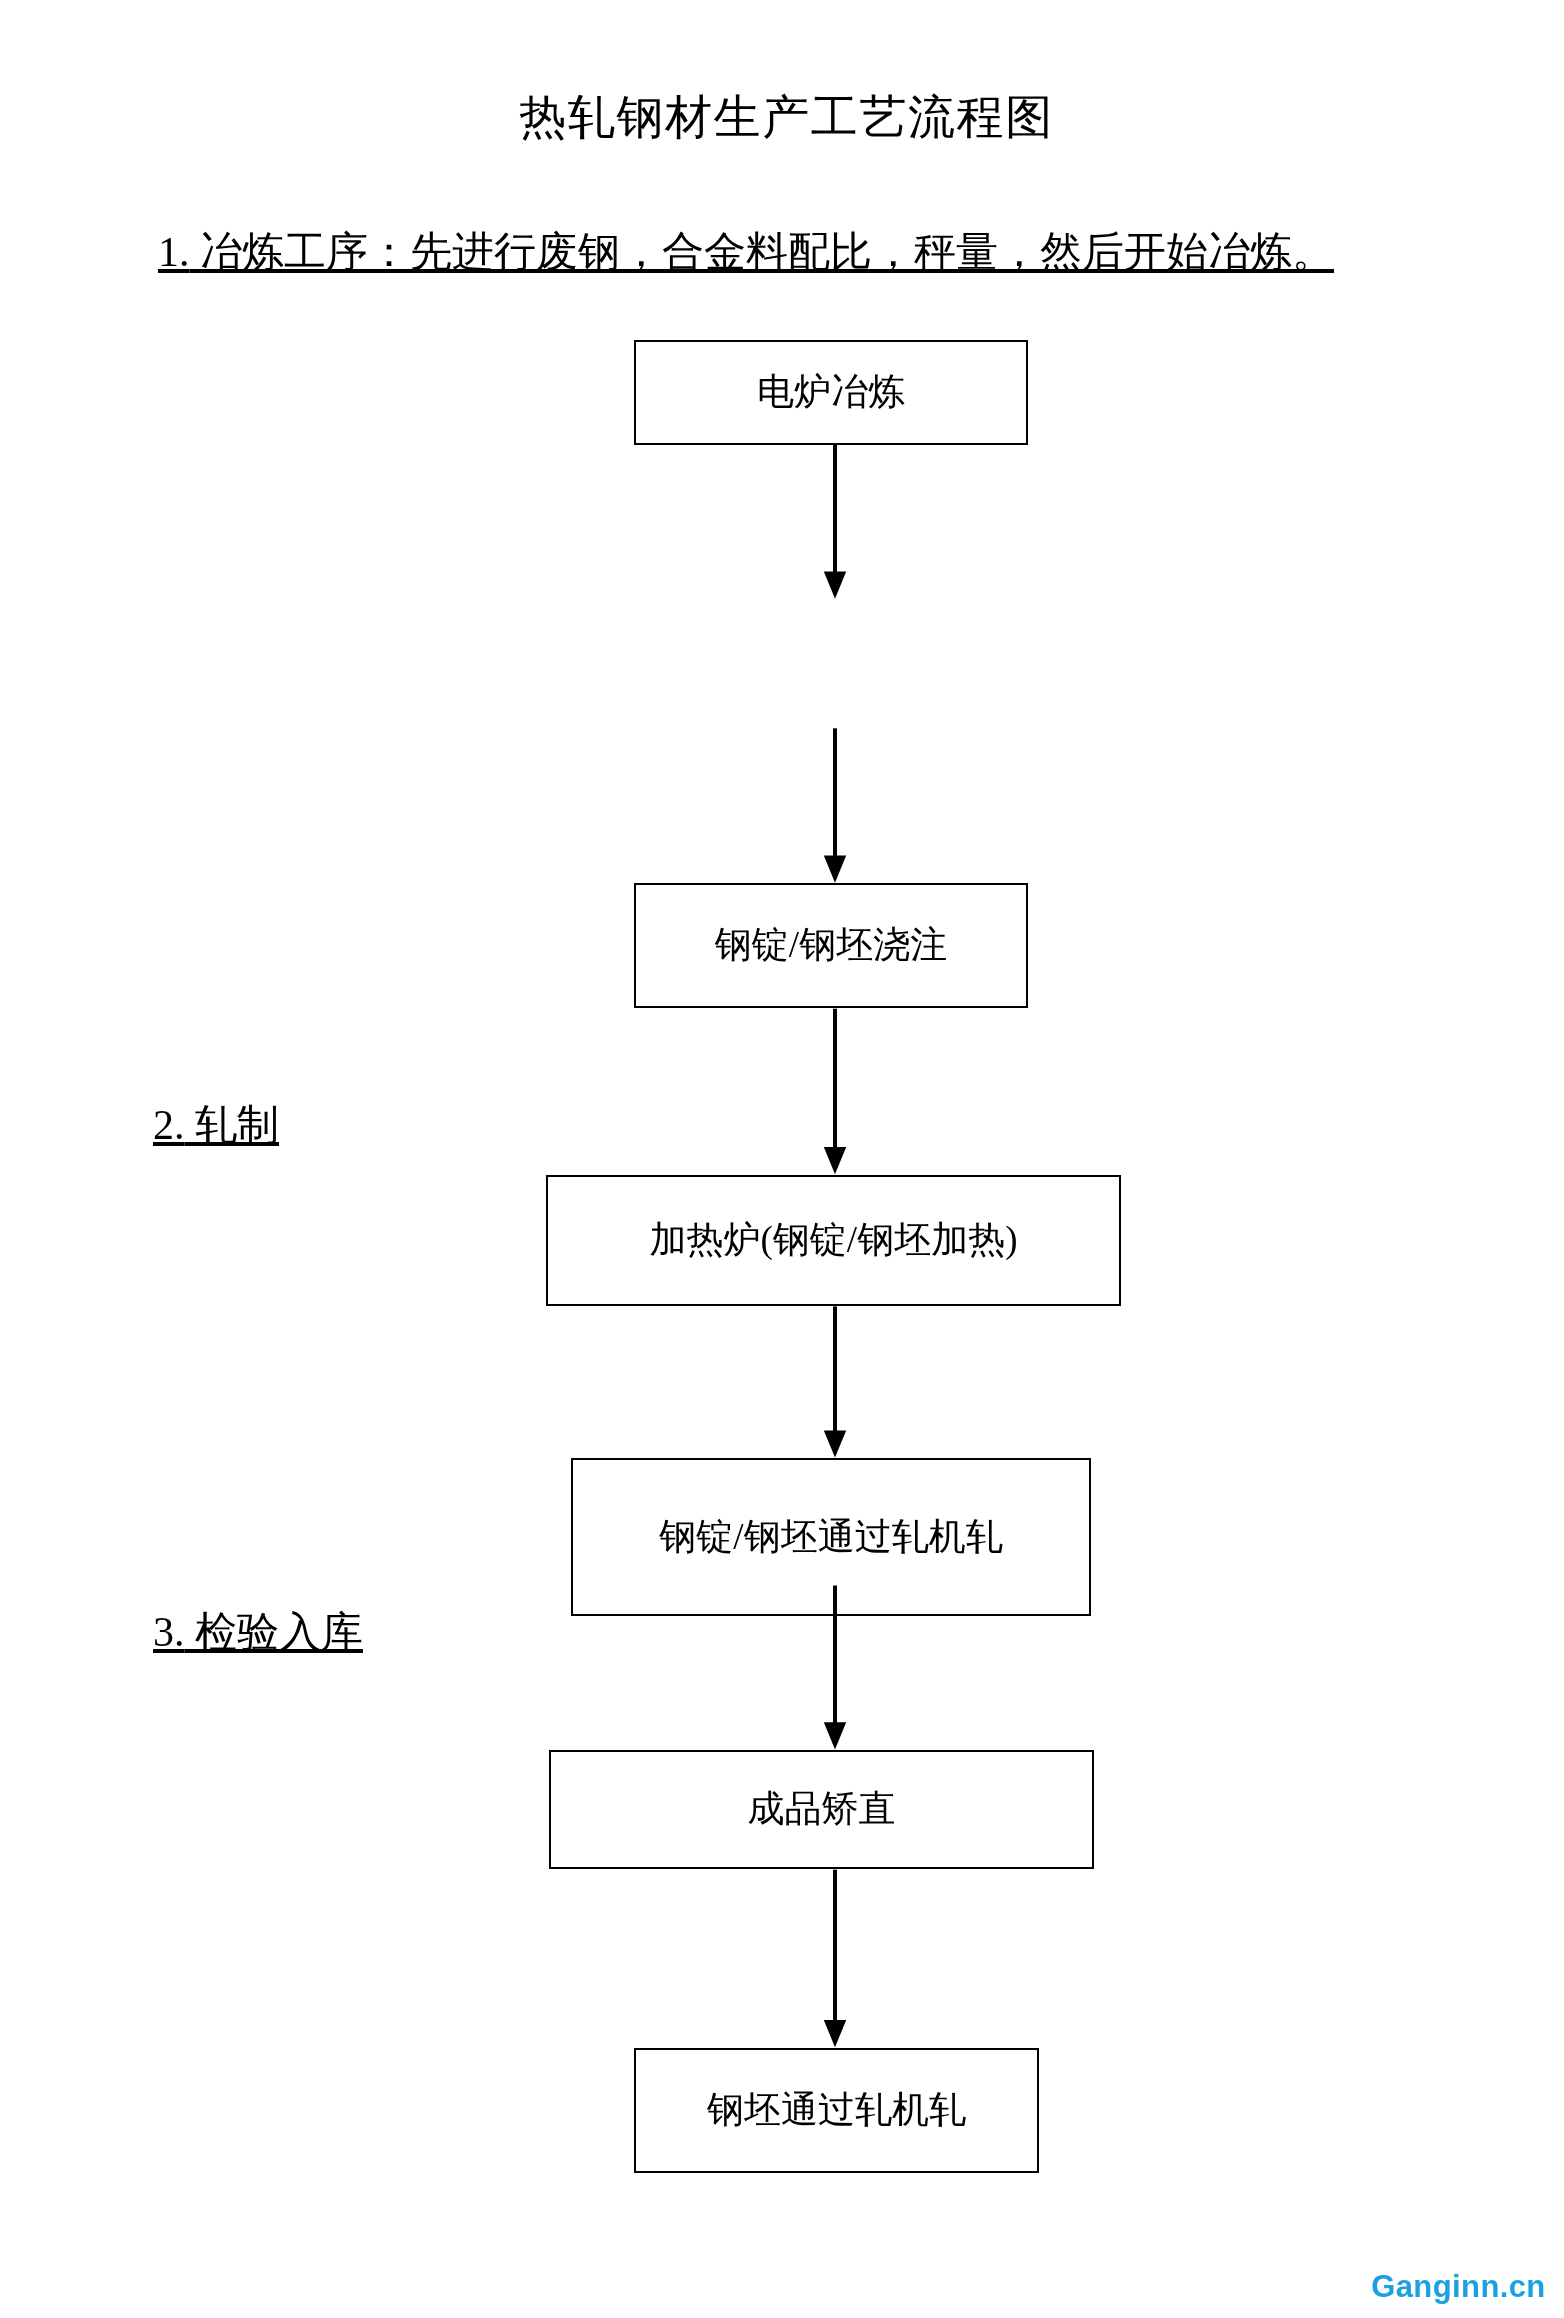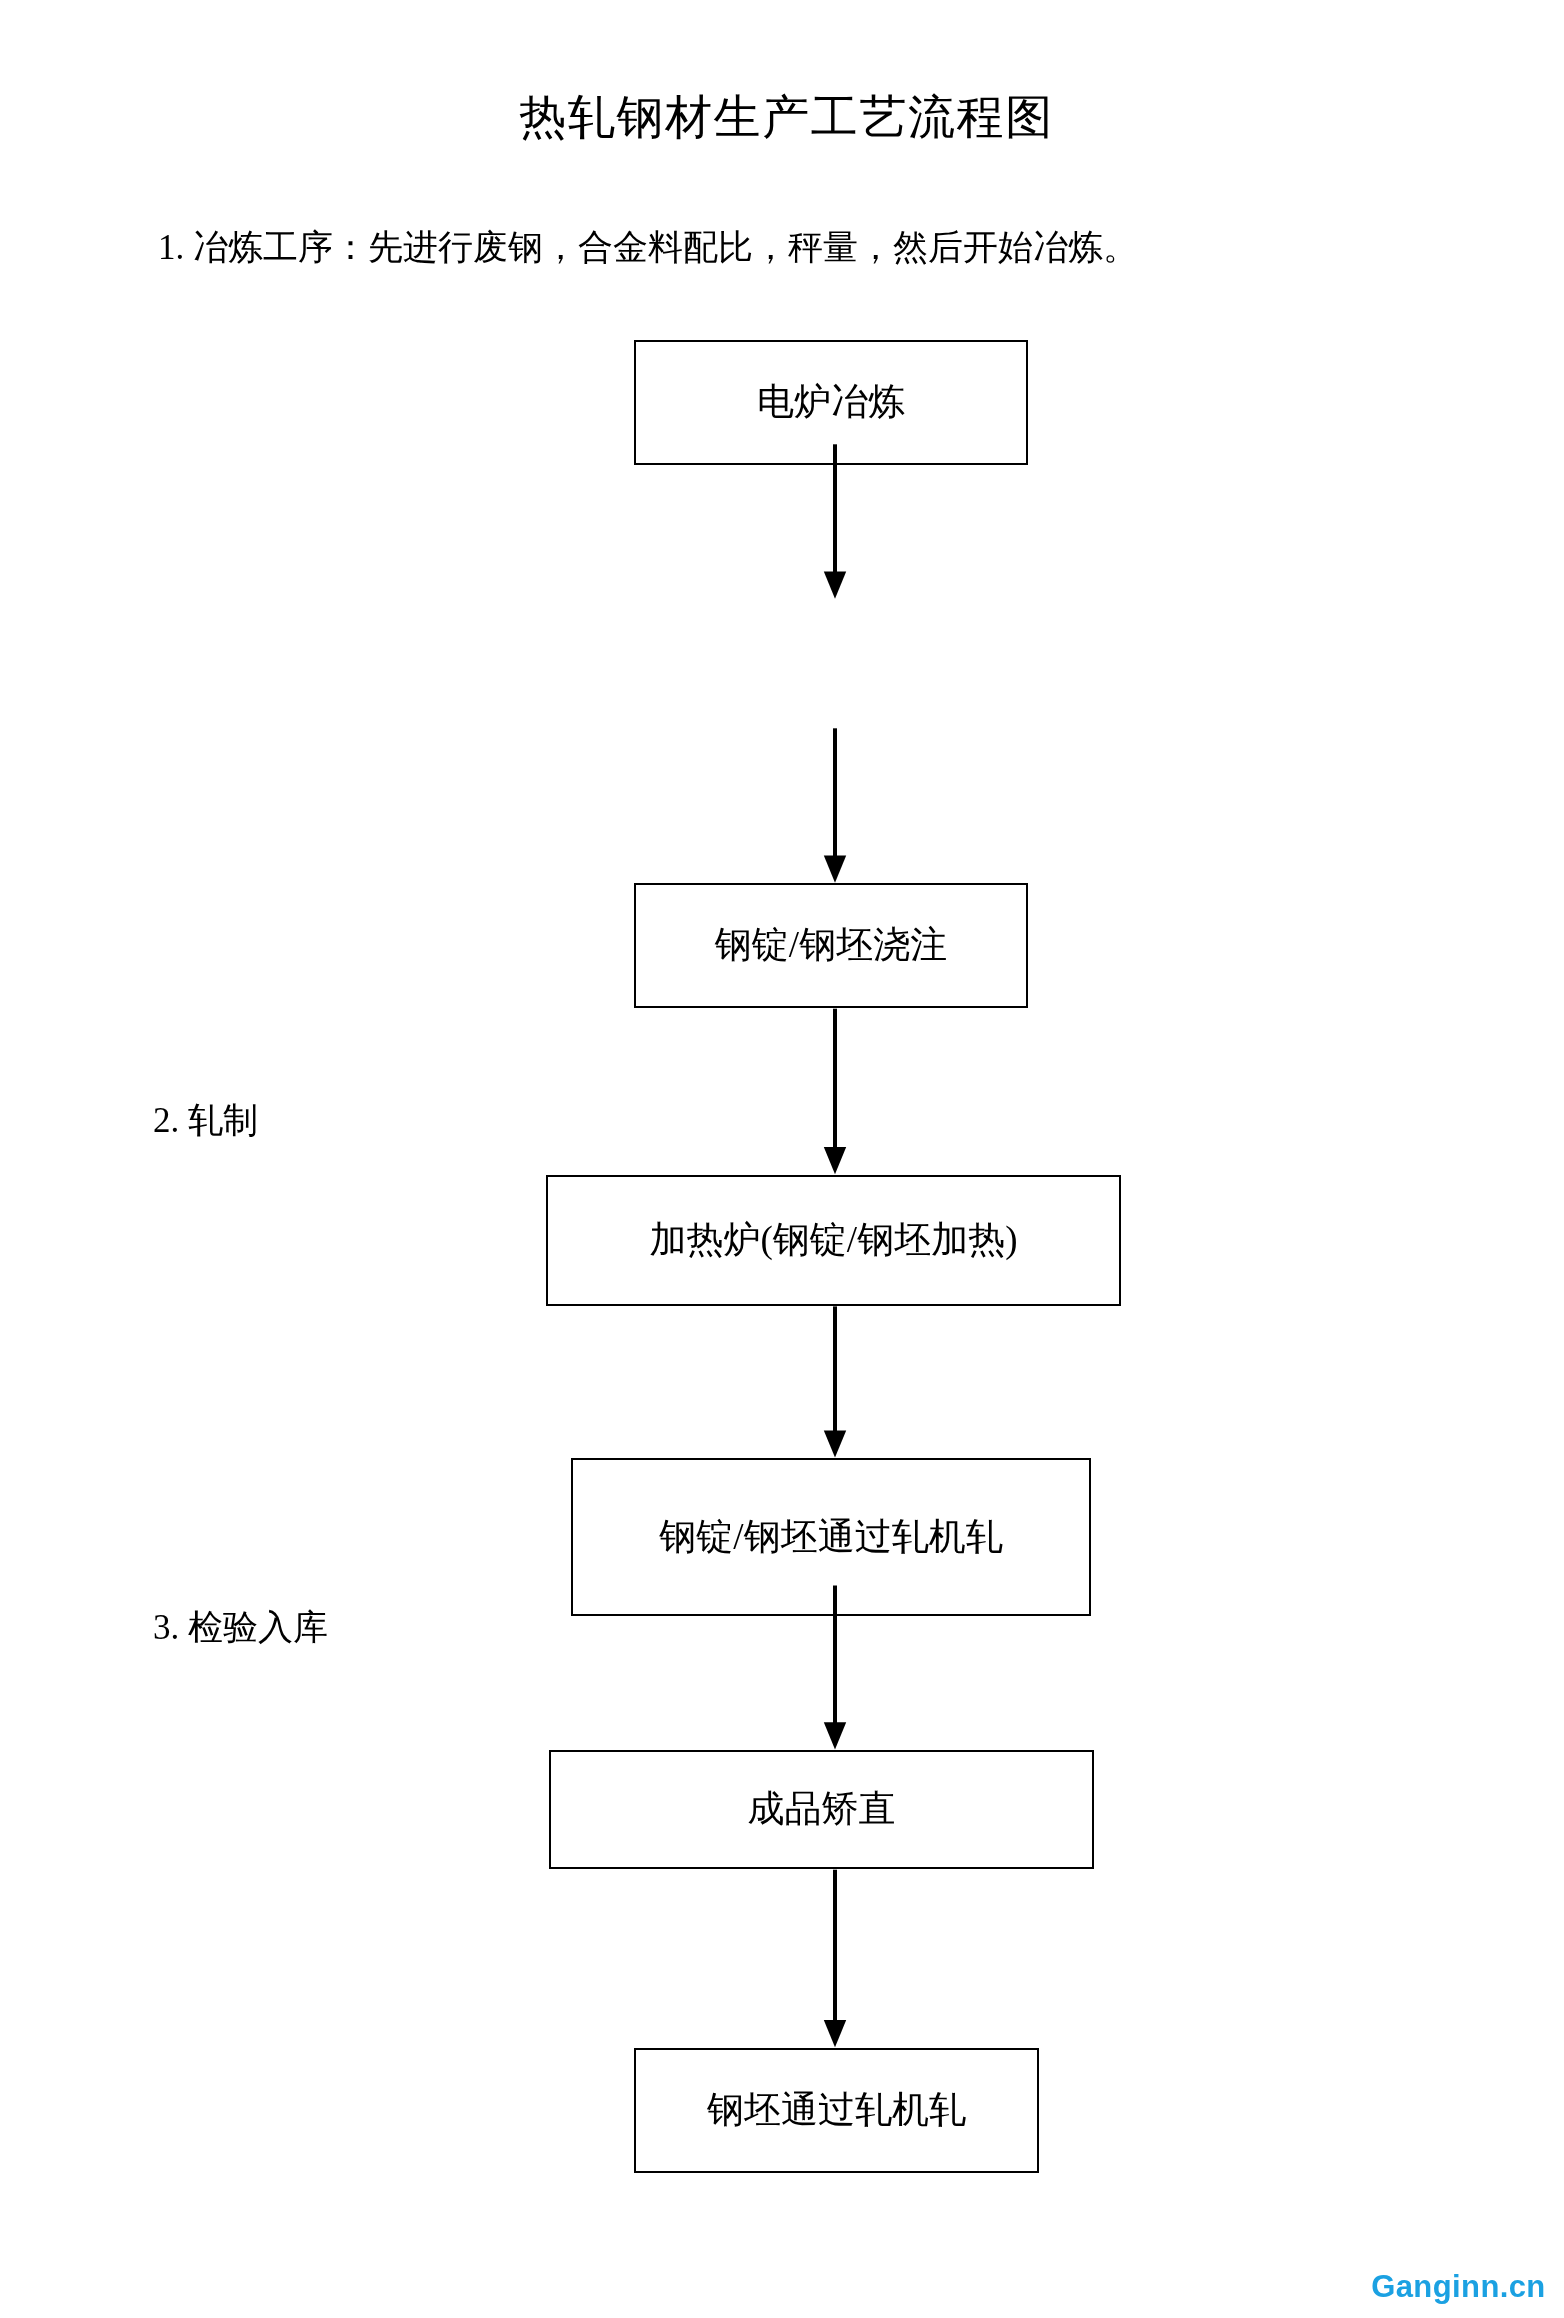--- a/index.html
+++ b/index.html
@@ -30,24 +30,25 @@
     line-height: 1.2;
     letter-spacing: 1.6px;
     font-family: "Liberation Sans", "DejaVu Sans", sans-serif;
     font-weight: 400;
     white-space: nowrap;
   }
 
   
   .step-caption {
     position: absolute;
-    font-size: 35px;
+    font-size: 42px;
     line-height: 1.3;
     white-space: nowrap;
     font-family: "Liberation Serif", "DejaVu Serif", serif;
+    text-decoration: underline;
   }
   .step-caption .num {
     font-family: "Liberation Serif", "DejaVu Serif", serif;
   }
   #caption-1 { left: 158px; top: 225px; }
   #caption-2 { left: 153px; top: 1098px; }
   #caption-3 { left: 153px; top: 1605px; }
 
   
   .flow-box {
@@ -57,21 +58,21 @@
     background: #ffffff;
     display: flex;
     align-items: center;
     justify-content: center;
     font-size: 37px;
     line-height: 1.2;
     white-space: nowrap;
     font-family: "Liberation Serif", "DejaVu Serif", serif;
   }
 
-  #box-1 { left: 634px;  top: 340px;  width: 394px; height: 125px; }
+  #box-1 { left: 634px;  top: 340px;  width: 394px; height: 105px; }
   #box-2 { left: 607px;  top: 599px;  width: 449px; height: 129px; }
   #box-3 { left: 634px;  top: 883px; width: 394px; height: 125px; }
   #box-4 { left: 546px;  top: 1175px; width: 575px; height: 131px; }
   #box-5 { left: 571px;  top: 1458px; width: 520px; height: 158px; }
   #box-6 { left: 549px;  top: 1750px; width: 545px; height: 119px; }
   #box-7 { left: 634px;  top: 2048px; width: 405px; height: 125px; }
 
   
   .connector {
     position: absolute;

